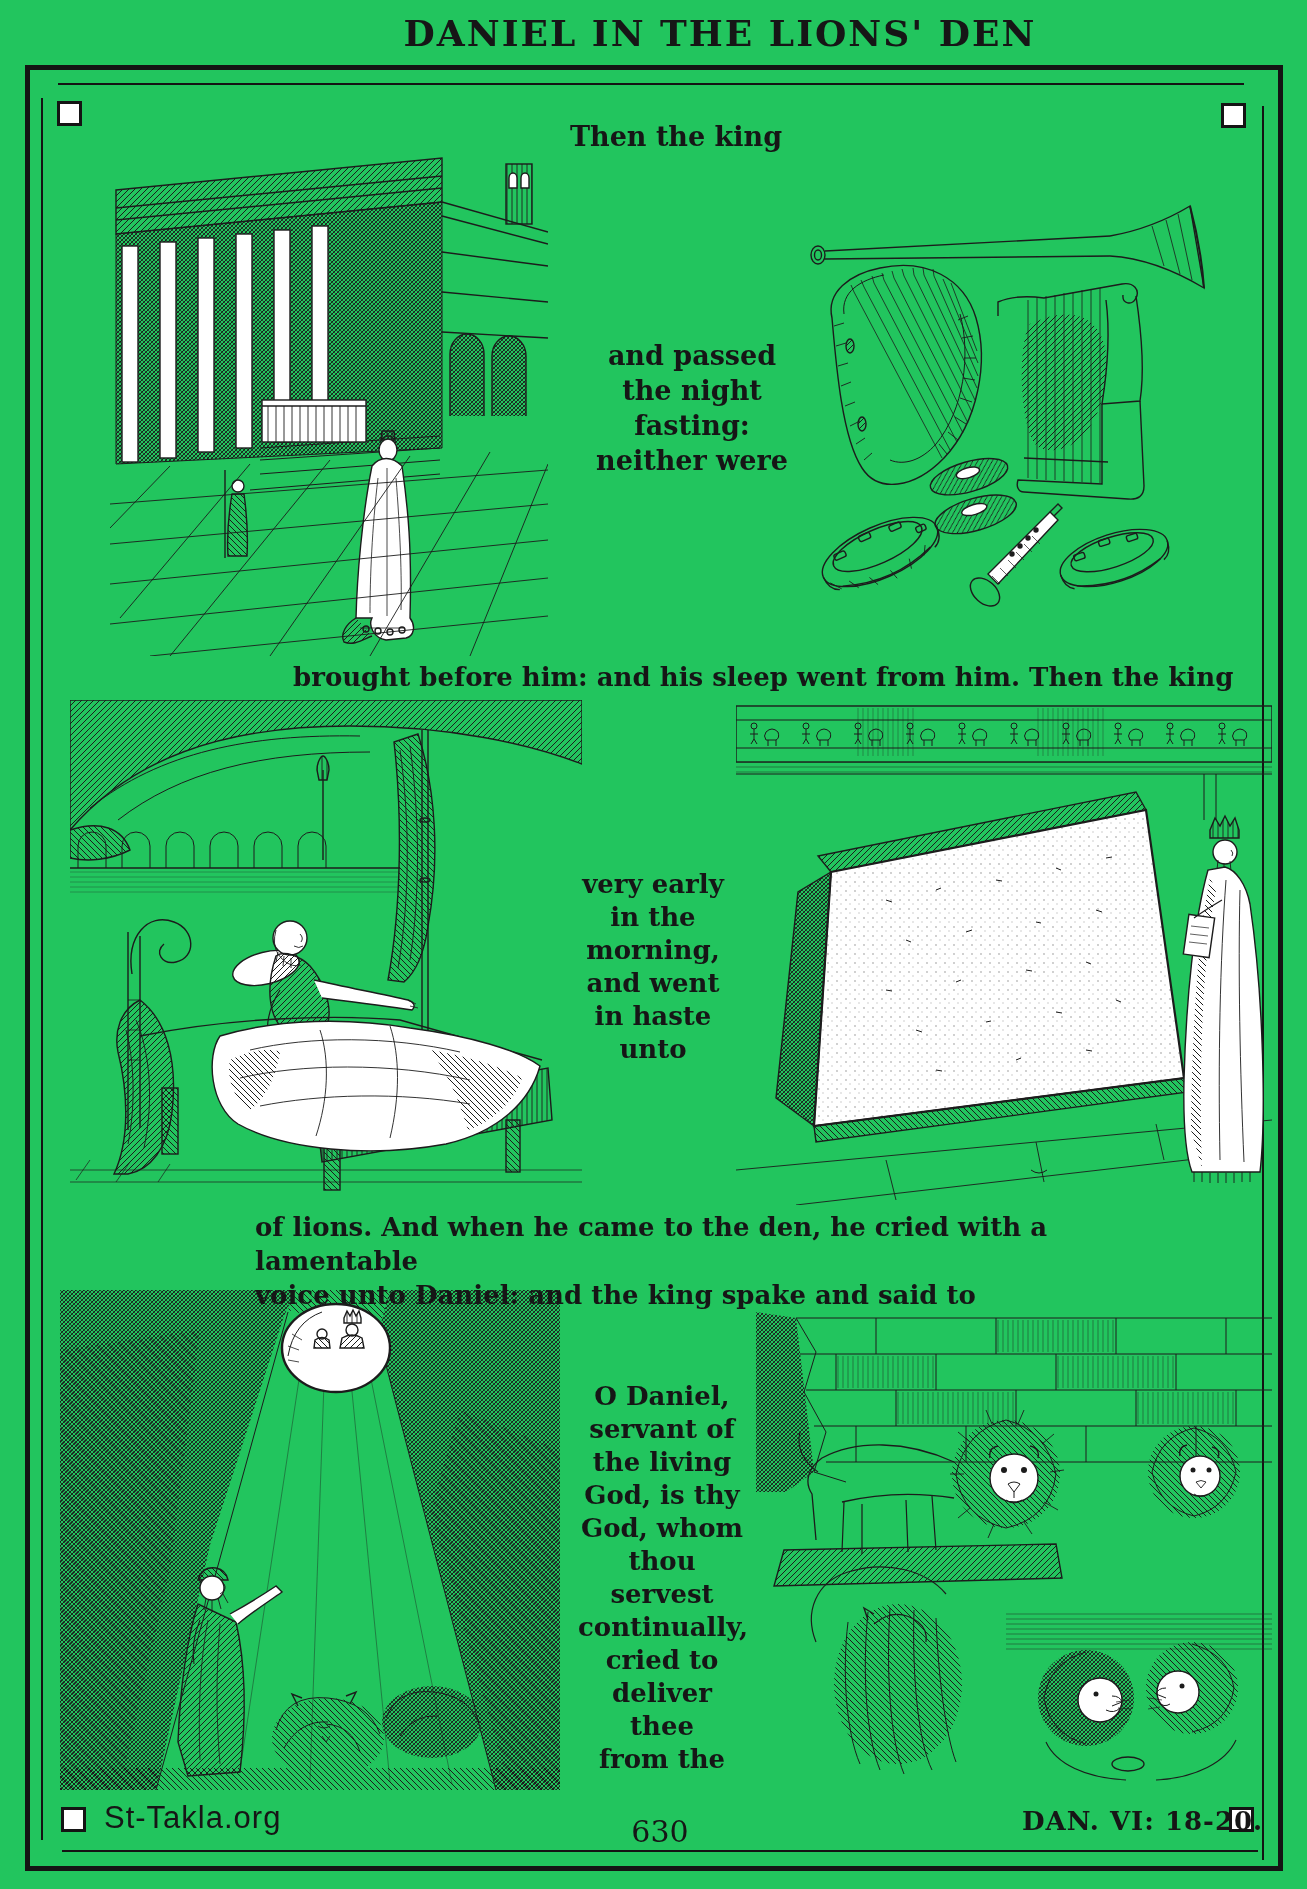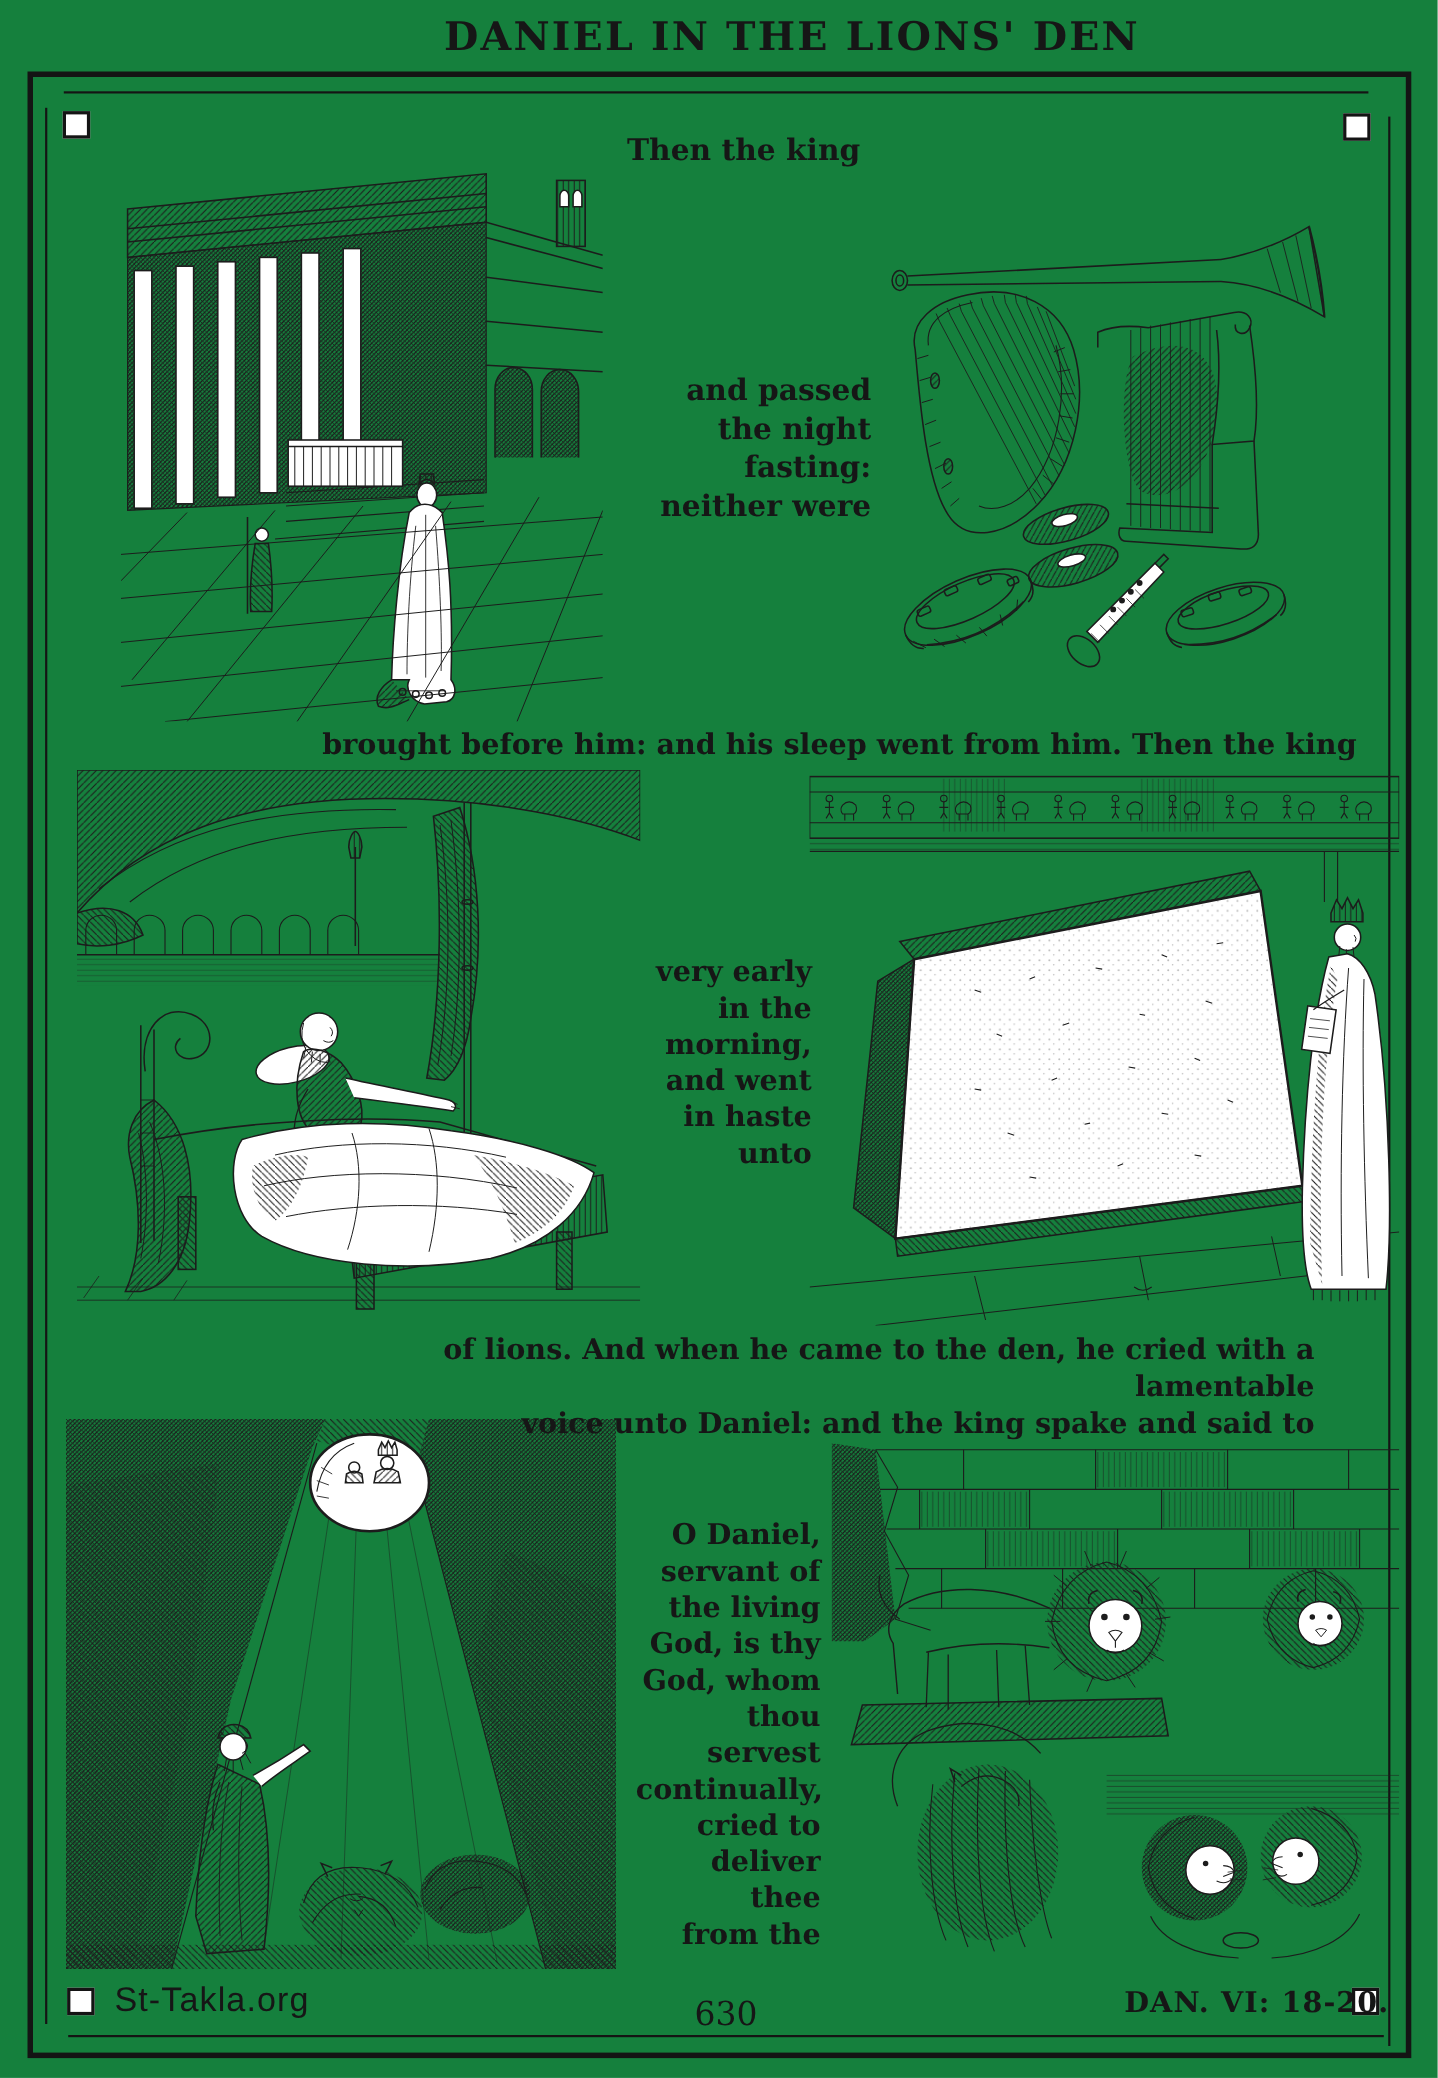--- a/index.html
+++ b/index.html
@@ -1,27 +1,27 @@
 <!DOCTYPE html>
 <html><head>
 <meta charset="utf-8">
 <style>
   html,body{margin:0;padding:0;background:#e8e8e8;}
-  #page{position:relative;width:1307px;height:1889px;background:#15803d;overflow:hidden;
+  #page{position:relative;width:1307px;height:1889px;background:#22c55e;overflow:hidden;
         font-family:"DejaVu Serif", serif;color:#161616;}
   .abs{position:absolute;}
   
   .outer-frame{left:25px;top:65px;width:1258px;height:1806px;border:5px solid #141414;box-sizing:border-box;}
   .iline{background:#141414;}
   .corner-sq{width:25px;height:25px;border:3px solid #141414;box-sizing:border-box;background:#fff;}
   
   .title{left:390px;top:12px;width:660px;text-align:center;font-size:36px;font-weight:bold;letter-spacing:2px;white-space:nowrap;}
   .passage{font-weight:bold;font-size:26px;line-height:34px;}
   .pcenter{text-align:center;}
-  .pline{display:block;text-align:right;}
+  .pline{display:block;}
   .p1{left:531px;top:120px;width:290px;font-size:27px;}
   .p2{left:592px;top:338px;width:200px;font-size:27px;line-height:35px;}
   .p3{left:270px;top:660px;width:830px;white-space:nowrap;margin-left:23px;}
   .p4{left:568px;top:868px;width:170px;line-height:33px;}
   .p5{left:255px;top:1210px;width:940px;}
   .p6{left:578px;top:1380px;width:168px;line-height:33px;}
   .watermark{left:104px;top:1800px;font-family:Liberation Sans, sans-serif;font-size:31px;letter-spacing:1px;color:#161616;}
   .pagenum{left:615px;top:1814px;width:90px;text-align:center;font-size:30px;font-weight:normal;}
   .scripref{left:1022px;top:1806px;font-size:26px;font-weight:bold;letter-spacing:1px;}
   figure{margin:0;}

